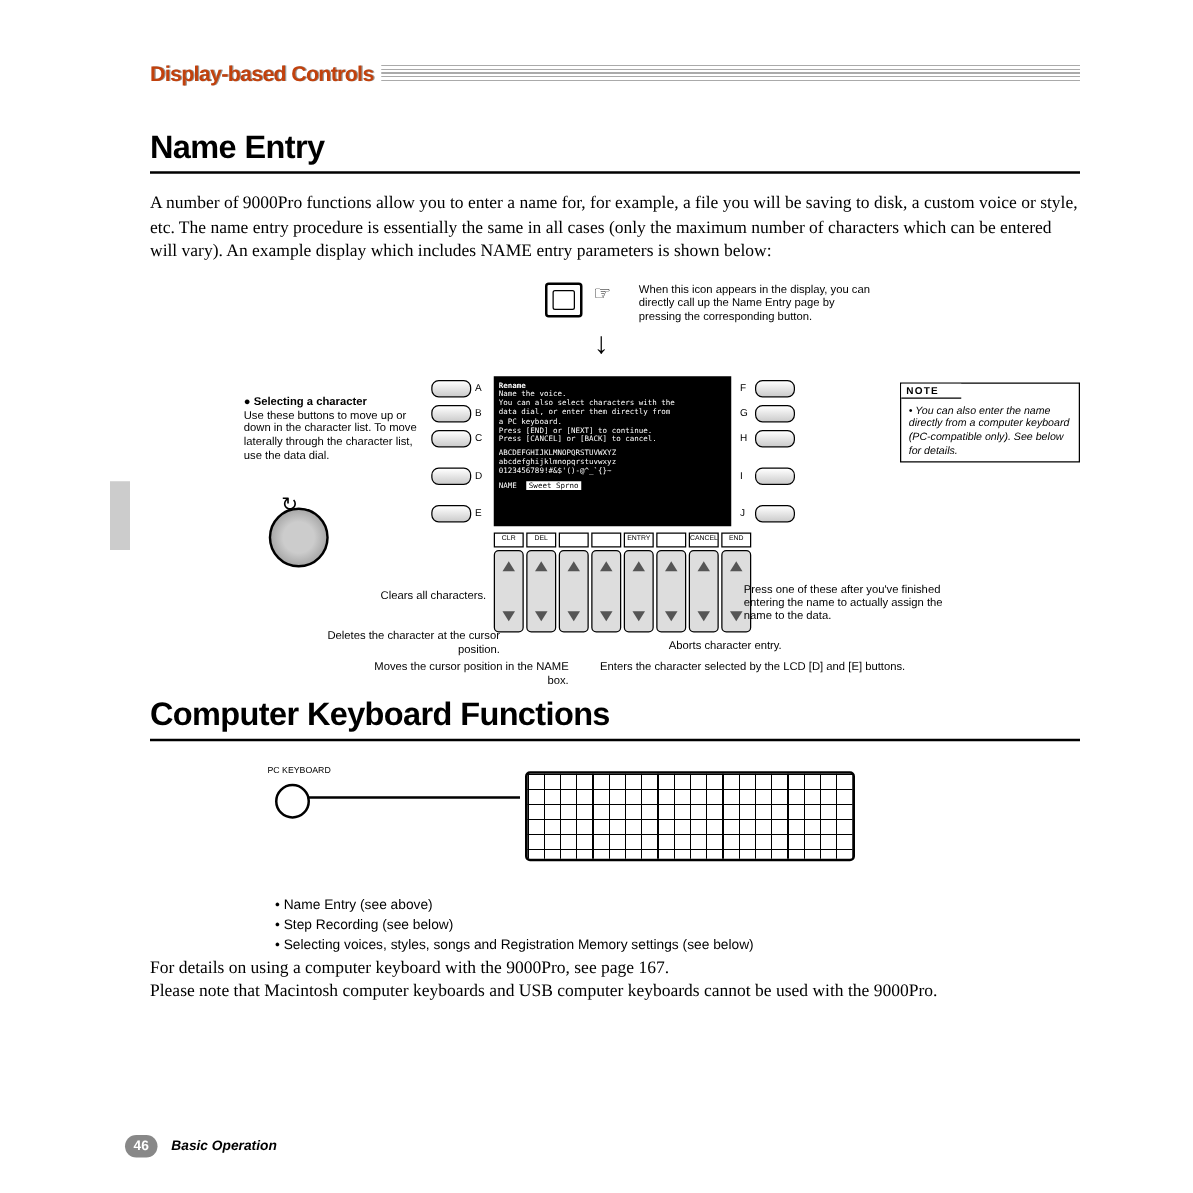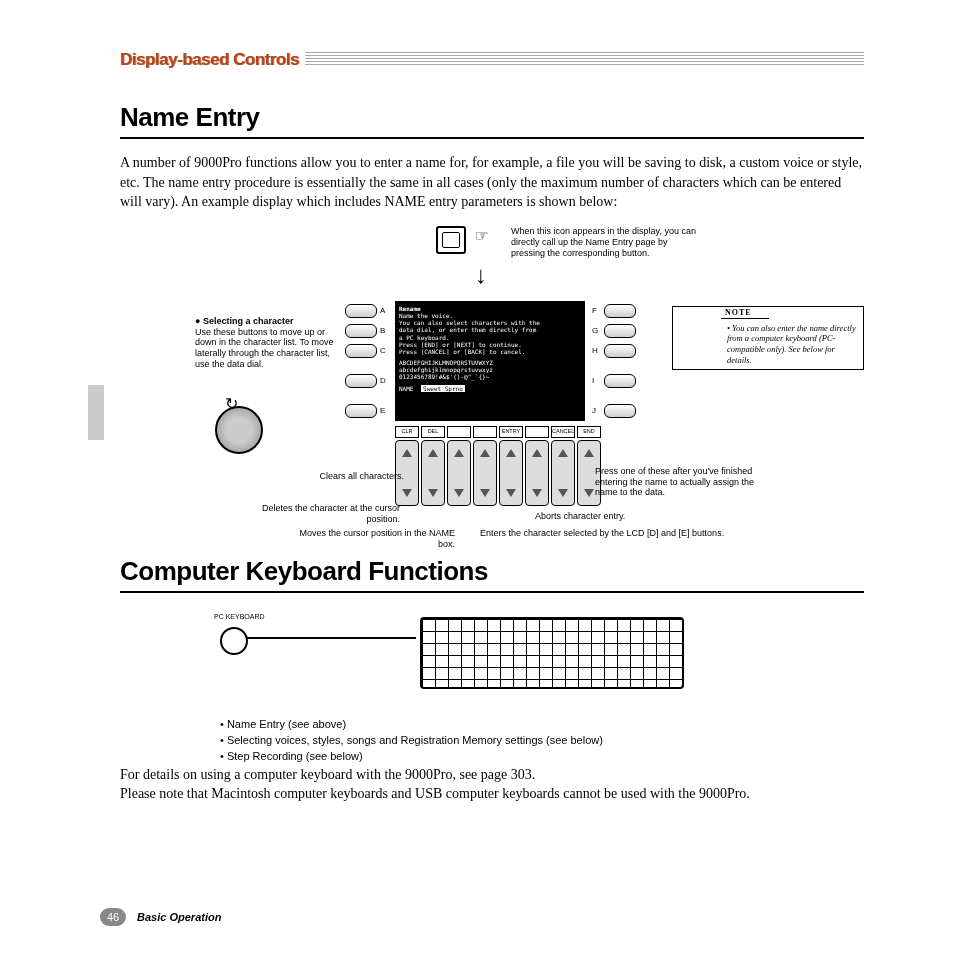--- a/index.html
+++ b/index.html
@@ -237,22 +237,21 @@
     font-family: Arial, sans-serif;
     line-height: 1.2;
   }
   .note-box {
     position: absolute;
     right: 0;
     top: 80px;
     width: 142px;
     border: 1px solid #000;
     font-size: 8.5px;
-    font-family: Liberation Serif, serif;
-    padding-left: 48px;
+    font-family: Liberation Sans, sans-serif;
   }
   .note-head {
     border-bottom: 1px solid #000;
     font-weight: bold;
     padding: 1px 4px;
     font-size: 8px;
     letter-spacing: 1px;
     width: 40px;
     background:#fff;
   }
@@ -320,21 +319,21 @@
   .footer .pg {
     display: inline-block;
     width: 26px;
     height: 18px;
     background: #888;
     color: #fff;
     text-align: center;
     line-height: 18px;
     border-radius: 9px;
     margin-right: 8px;
-    font-weight: normal;
+    font-weight: bold;
   }
   .footer .sec {
     font-weight: 900;
     font-style: italic;
   }
   .gray-tab {
     position: absolute;
     left: 88px;
     top: 385px;
     width: 16px;
@@ -427,21 +426,21 @@
       <div class="rocker"></div>
       <div class="rocker"></div>
       <div class="rocker"></div>
       <div class="rocker"></div>
       <div class="rocker"></div>
       <div class="rocker"></div>
       <div class="rocker"></div>
       <div class="rocker"></div>
     </div>
 
-    <div class="callout" style="left:164px;top:245px;width:120px;text-align:right">Clears all characters.</div>
+    <div class="callout" style="left:149px;top:245px;width:120px;text-align:right">Clears all characters.</div>
     <div class="callout" style="left:130px;top:277px;width:150px;text-align:right">Deletes the character at the cursor position.</div>
     <div class="callout" style="left:175px;top:302px;width:160px;text-align:right">Moves the cursor position in the NAME box.</div>
     <div class="callout" style="left:360px;top:302px;width:280px">Enters the character selected by the LCD [D] and [E] buttons.</div>
     <div class="callout" style="left:415px;top:285px;width:150px">Aborts character entry.</div>
     <div class="callout" style="left:475px;top:240px;width:170px">Press one of these after you've finished entering the name to actually assign the name to the data.</div>
 
     <div class="note-box">
       <div class="note-head">NOTE</div>
       <div class="note-body">• <span>You can also enter the name directly from a computer keyboard (PC-compatible only). See below for details.</span></div>
     </div>
@@ -453,25 +452,25 @@
 
     <div class="keyboard-figure">
       <div class="port-label">PC KEYBOARD</div>
       <div class="port"></div>
       <div class="cable"></div>
       <div class="kb"></div>
     </div>
 
     <div class="bullets">
       <div>• Name Entry (see above)</div>
+      <div>• Step Recording (see below)</div>
       <div>• Selecting voices, styles, songs and Registration Memory settings (see below)</div>
-      <div>• Step Recording (see below)</div>
-    </div>
-
-    <p class="body" style="margin-bottom:0">For details on using a computer keyboard with the 9000Pro, see page 303.</p>
+    </div>
+
+    <p class="body" style="margin-bottom:0">For details on using a computer keyboard with the 9000Pro, see page 167.</p>
     <p class="body">Please note that Macintosh computer keyboards and USB computer keyboards cannot be used with the 9000Pro.</p>
   </div>
 
   <div class="footer">
     <span class="pg">46</span>
     <span class="sec">Basic Operation</span>
   </div>
 
 </div>
 

